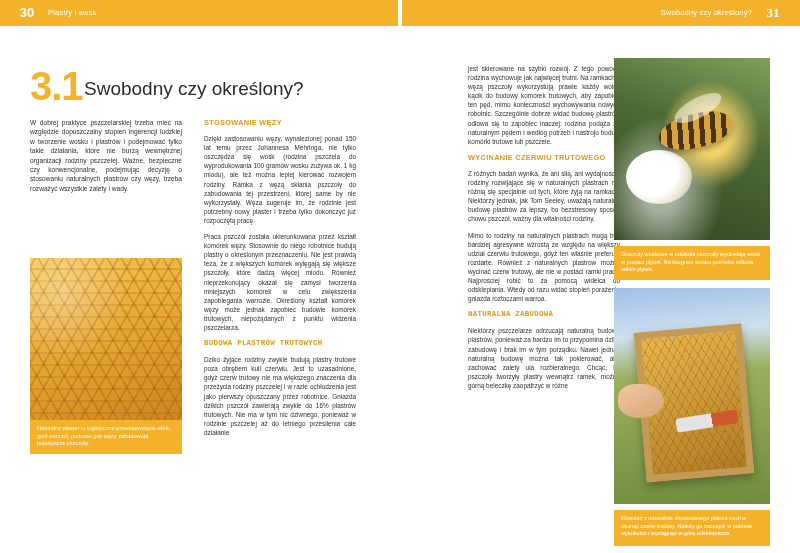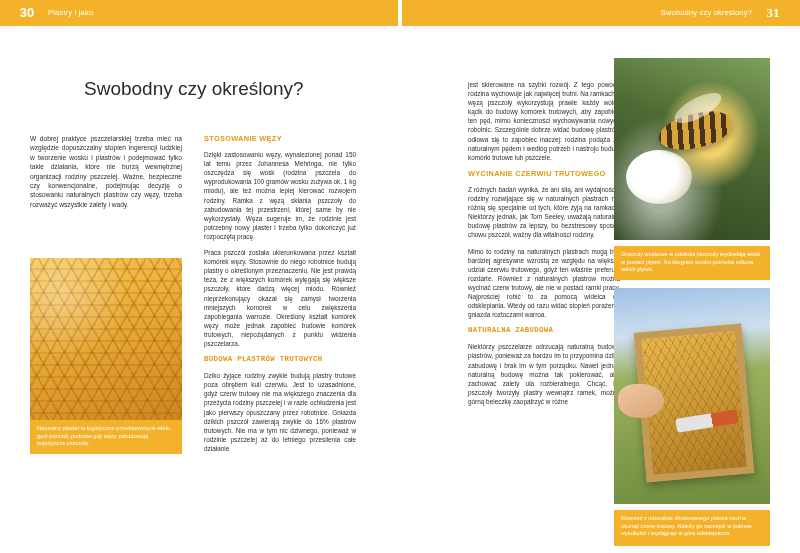--- a/index.html
+++ b/index.html
@@ -99,21 +99,20 @@
   }
 
   
   .col {
     position: absolute;
     font-size: 6.4px;
     line-height: 9.1px;
     color: #2e2e2e;
     text-align: justify;
     hyphens: auto;
-    margin-top: 16px;
   }
   .col p { margin: 0 0 7px 0; }
   .lead { font-size: 6.6px; line-height: 9.4px; }
 
   .subhead {
     color: #e09a13;
     font-size: 7.4px;
     font-weight: bold;
     letter-spacing: .3px;
     margin: 0 0 6px 0;
@@ -260,27 +259,28 @@
 </style>
 </head>
 <body>
 
 <div class="page">
 
   <div class="header">
     <div class="hdr-left-bg"></div>
     <div class="hdr-right-bg"></div>
     <div class="folio folio-left">30</div>
-    <div class="run-head run-head-left">Plastry i jako</div>
+    <div class="run-head run-head-left">Plastry i wosk</div>
     <div class="run-head run-head-right">Swobodny czy określony?</div>
     <div class="folio folio-right">31</div>
   </div>
 
   <div class="gutter"></div>
 
+  <div class="chapter-num">3.1</div>
   <div class="chapter-title">Swobodny czy określony?</div>
 
   <div class="col c1">
     <p class="lead">W dobrej praktyce pszczelarskiej trzeba mieć na względzie dopuszczalny stopień ingerencji ludzkiej w tworzenie wosku i plastrów i podejmować tylko takie działania, które nie burzą wewnętrznej organizacji rodziny pszczelej. Ważne, bezpieczne czy konwencjonalne, podejmując decyzję o stosowaniu naturalnych plastrów czy węzy, trzeba rozważyć wszystkie zalety i wady.</p>
   </div>
 
   <div class="col c2">
     <p class="subhead">STOSOWANIE WĘZY</p>
     <p>Dzięki zastosowaniu węzy, wynalezionej ponad 150 lat temu przez Johannesa Mehringa, nie tylko oszczędza się wosk (rodzina pszczela do wyprodukowania 100 gramów wosku zużywa ok. 1 kg miodu), ale też można lepiej kierować rozwojem rodziny. Ramka z węzą skłania pszczoły do zabudowania tej przestrzeni, której same by nie wykorzystały. Węza sugeruje im, że rodzinie jest potrzebny nowy plaster i trzeba tylko dokończyć już rozpoczętą pracę.</p>
     <p>Praca pszczół została ukierunkowana przez kształt komórek węzy. Stosownie do niego robotnice budują plastry o określonym przeznaczeniu. Nie jest prawdą teza, że z większych komórek wylęgają się większe pszczoły, które dadzą więcej miodu. Również nieprzekonujący okazał się zamysł tworzenia mniejszych komórek w celu zwiększenia zapobiegania warrozie. Określony kształt komórek węzy może jednak zapobiec budowie komórek trutowych, niepożądanych z punktu widzenia pszczelarza.</p>

